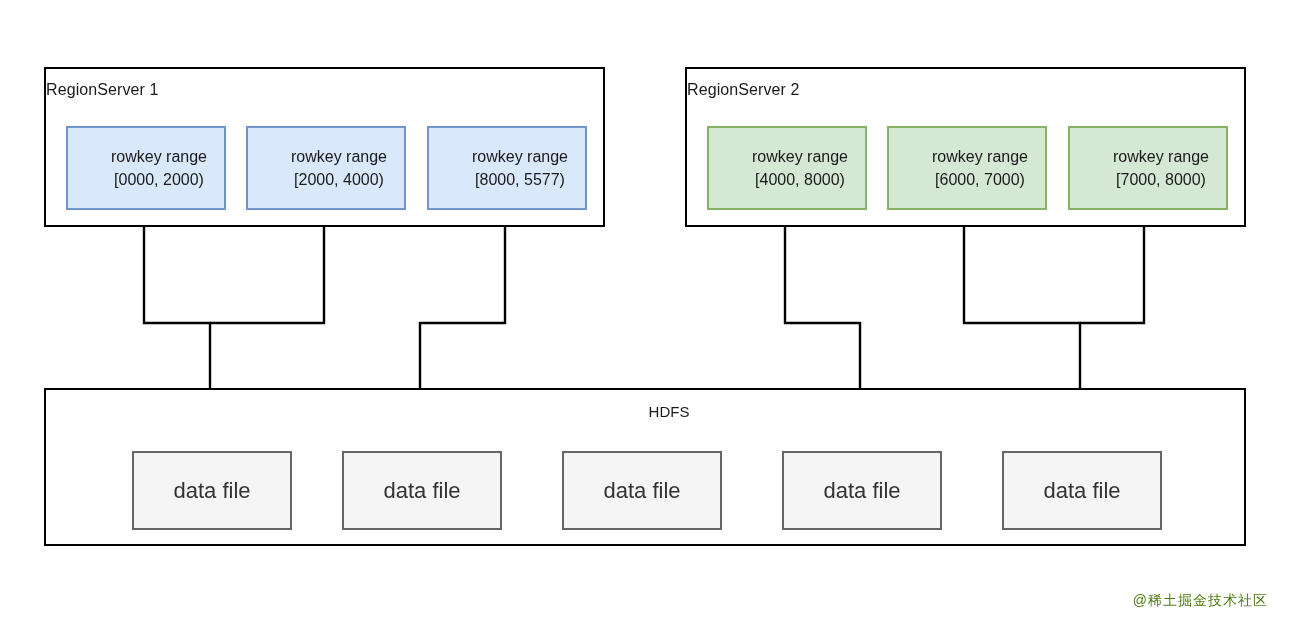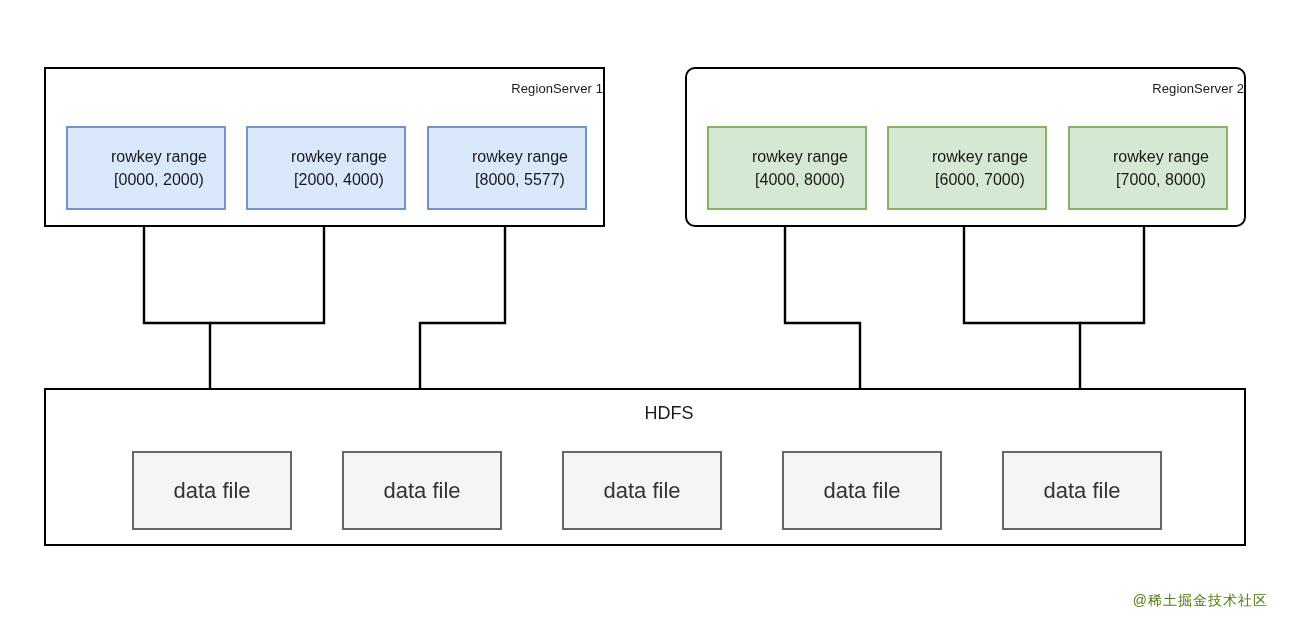--- a/index.html
+++ b/index.html
@@ -31,22 +31,22 @@
     position: absolute;
     box-sizing: border-box;
     border: 2px solid #000000;
     background: #ffffff;
   }
   .server-title {
     position: absolute;
     left: 0;
     right: 0;
     top: 12px;
-    text-align: right;
-    font-size: 13px;
+    text-align: left;
+    font-size: 16px;
     color: #1a1a1a;
     letter-spacing: 0.1px;
   }
 
   .region-box {
     position: absolute;
     box-sizing: border-box;
     width: 160px;
     height: 84px;
     display: flex;
@@ -75,21 +75,21 @@
     box-sizing: border-box;
     border: 2px solid #000000;
     background: #ffffff;
   }
   .hdfs-title {
     position: absolute;
     left: 0;
     right: 0;
     top: 13px;
     text-align: center;
-    font-size: 18px;
+    font-size: 15px;
     color: #1a1a1a;
     margin-left: 48px;
   }
 
   .data-file {
     position: absolute;
     box-sizing: border-box;
     width: 160px;
     height: 79px;
     background: #f5f5f5;
@@ -145,21 +145,21 @@
     <div class="region-box blue" style="left:200px; top:57px;">
       <span class="region-line">rowkey range</span>
       <span class="region-line">[2000, 4000)</span>
     </div>
     <div class="region-box blue" style="left:381px; top:57px;">
       <span class="region-line">rowkey range</span>
       <span class="region-line">[8000, 5577)</span>
     </div>
   </div>
 
-  <div class="server-box" style="left:685px; top:67px; width:561px; height:160px;border-radius:10px;">
+  <div class="server-box" style="left:685px; top:67px; width:561px; height:160px;">
     <div class="server-title">RegionServer 2</div>
     <div class="region-box green" style="left:20px; top:57px;">
       <span class="region-line">rowkey range</span>
       <span class="region-line">[4000, 8000)</span>
     </div>
     <div class="region-box green" style="left:200px; top:57px;">
       <span class="region-line">rowkey range</span>
       <span class="region-line">[6000, 7000)</span>
     </div>
     <div class="region-box green" style="left:381px; top:57px;">

